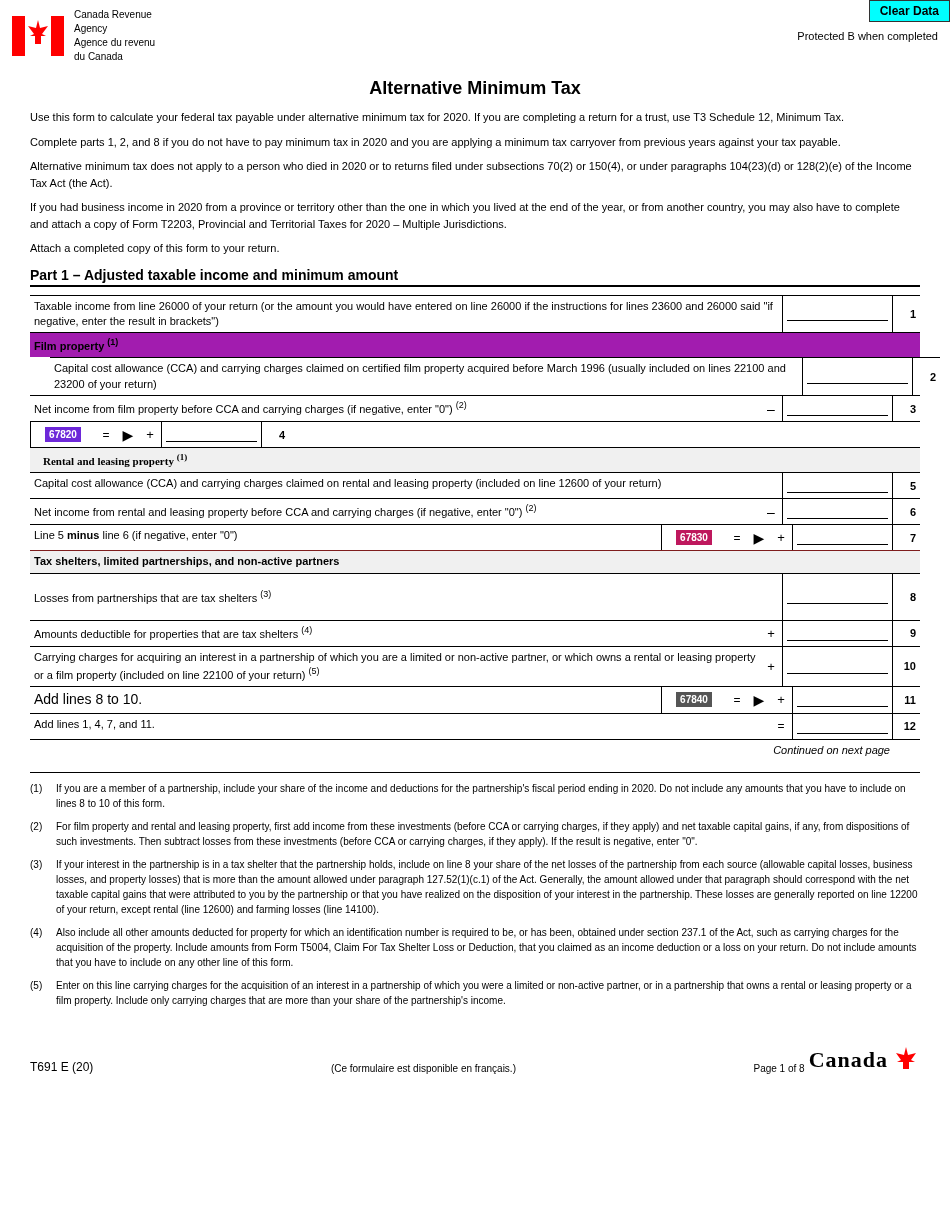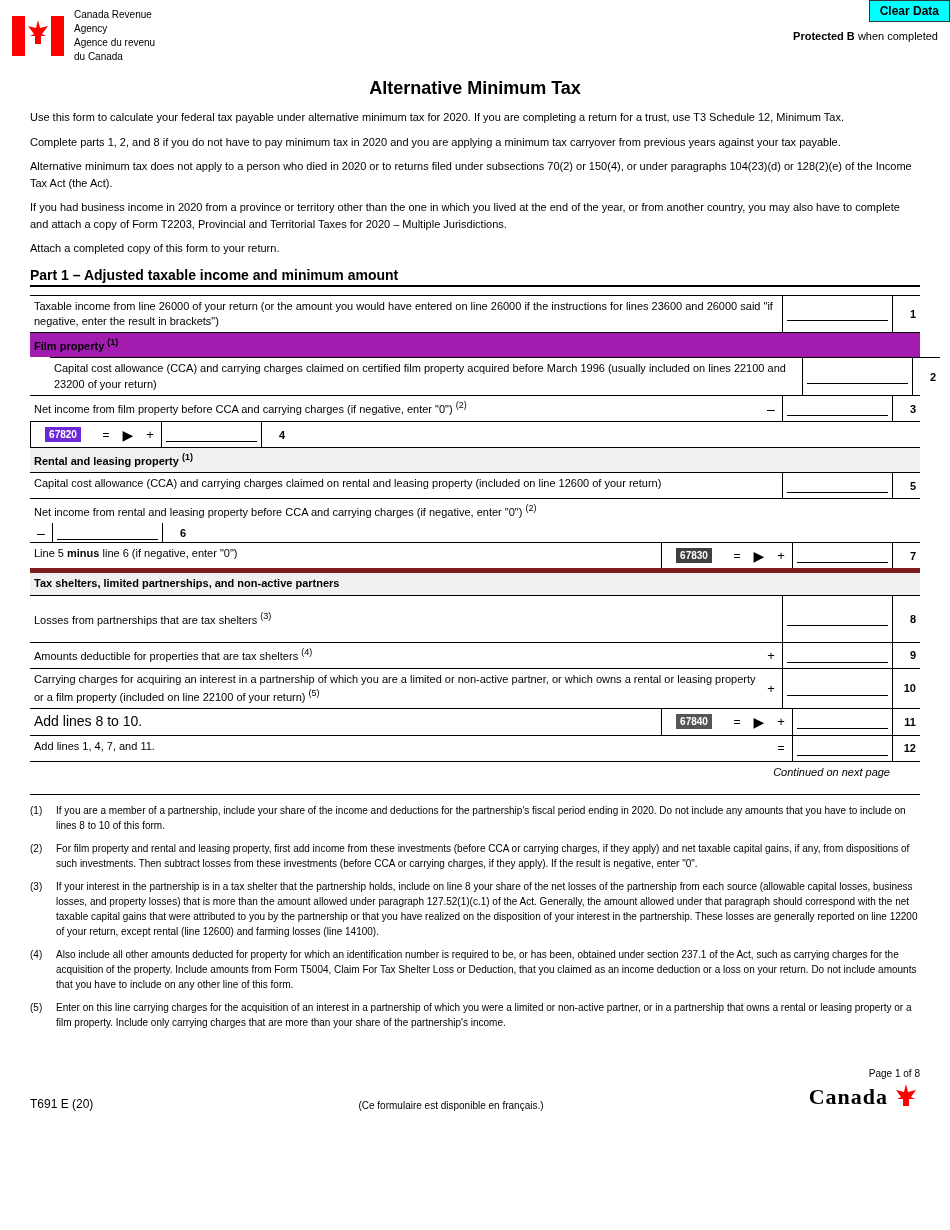--- a/index.html
+++ b/index.html
@@ -42,21 +42,21 @@
     }
     .agency-text {
       font-size: 10px;
       line-height: 1.4;
     }
     .header-right {
       font-size: 11px;
       text-align: right;
     }
     .protected-b {
-      font-weight: bold;
+      font-weight: normal;
       margin-left: 48px;
     }
 
     
     .content {
       padding: 4px 30px 10px 30px;
     }
 
     .form-title {
       text-align: center;
@@ -262,67 +262,67 @@
         <div style="width:22px;display:flex;align-items:center;justify-content:center;font-size:14px;">▶</div>
         <div style="width:22px;display:flex;align-items:center;justify-content:center;font-size:13px;">+</div>
         <div style="width:100px;border-left:1px solid #000;padding:2px 4px;display:flex;align-items:center;">
           <input class="input-field" type="text" style="">
         </div>
         <div style="width:28px;border-left:1px solid #000;display:flex;align-items:center;justify-content:flex-end;padding-right:4px;font-weight:bold;font-size:11px;">4</div>
       </div>
     </div>
 
     <div class="row-outer" style="background:#f0f0f0;border-top:1px solid #000;min-height:22px;">
-      <div class="row-desc bold-section-label" style="font-weight:bold;padding:3px 4px;font-size:11px;">
+      <div class="row-desc bold-section-label" style="font-weight:bold;padding:3px 13px;font-size:11px;font-family:Liberation Serif, serif;">
         Rental and leasing property <span class="superscript">(1)</span>
       </div>
     </div>
 
     <div class="row-outer" style="border-top:1px solid #000;">
       <div class="row-desc" style="flex:1;padding:3px 4px;font-size:11px;line-height:1.4;">Capital cost allowance (CCA) and carrying charges claimed on rental and leasing property (included on line 12600 of your return)</div>
       <div style="display:flex;align-items:stretch;">
         <div style="width:110px;border-left:1px solid #000;padding:2px 4px;display:flex;align-items:center;">
           <input class="input-field" type="text" style="">
         </div>
         <div style="width:28px;border-left:1px solid #000;display:flex;align-items:center;justify-content:flex-end;padding-right:4px;font-weight:bold;font-size:11px;">5</div>
       </div>
     </div>
 
-    <div class="row-outer" style="border-top:1px solid #000;flex-direction:column;">
+    <div class="row-outer" style="border-top:1px solid #000;">
       <div class="row-desc" style="flex:1;padding:3px 4px;font-size:11px;line-height:1.4;">
         Net income from rental and leasing property before CCA and carrying charges (if negative, enter "0") <span class="superscript">(2)</span>
       </div>
       <div style="display:flex;align-items:stretch;">
         <div style="width:22px;display:flex;align-items:center;justify-content:center;font-size:14px;">–</div>
         <div style="width:110px;border-left:1px solid #000;padding:2px 4px;display:flex;align-items:center;">
           <input class="input-field" type="text" style="">
         </div>
         <div style="width:28px;border-left:1px solid #000;display:flex;align-items:center;justify-content:flex-end;padding-right:4px;font-weight:bold;font-size:11px;">6</div>
       </div>
     </div>
 
     <div class="row-outer" style="border-top:1px solid #000;">
       <div class="row-desc" style="flex:1;padding:3px 4px;font-size:11px;line-height:1.4;">
         Line 5 <strong>minus</strong> line 6 (if negative, enter "0")
       </div>
       <div style="display:flex;align-items:stretch;">
         <div style="width:65px;border-left:1px solid #000;display:flex;align-items:center;justify-content:center;padding:2px;">
-          <span style="background:#404040;color:#fff;padding:2px 4px;font-size:10px;font-weight:bold;">67830</span>
+          <span style="background:#be185d;color:#fff;padding:2px 4px;font-size:10px;font-weight:bold;">67830</span>
         </div>
         <div style="width:22px;display:flex;align-items:center;justify-content:center;font-size:12px;">=</div>
         <div style="width:22px;display:flex;align-items:center;justify-content:center;font-size:14px;">▶</div>
         <div style="width:22px;display:flex;align-items:center;justify-content:center;font-size:13px;">+</div>
         <div style="width:100px;border-left:1px solid #000;padding:2px 4px;display:flex;align-items:center;">
           <input class="input-field" type="text" style="">
         </div>
         <div style="width:28px;border-left:1px solid #000;display:flex;align-items:center;justify-content:flex-end;padding-right:4px;font-weight:bold;font-size:11px;">7</div>
       </div>
     </div>
 
-    <div class="row-outer" style="background:#f0f0f0;border-top:5px solid #7f1d1d;min-height:22px;align-items:center;">
+    <div class="row-outer" style="background:#f0f0f0;border-top:1px solid #7f1d1d;min-height:22px;align-items:center;">
       <div class="row-desc bold-section-label" style="font-weight:bold;padding:3px 4px;font-size:11px;">Tax shelters, limited partnerships, and non-active partners</div>
     </div>
 
     <div class="row-outer" style="border-top:1px solid #000;">
       <div class="row-desc" style="flex:1;padding:14px 4px;font-size:11px;line-height:1.4;">
         Losses from partnerships that are tax shelters <span class="superscript">(3)</span>
       </div>
       <div style="display:flex;align-items:stretch;">
         <div style="width:110px;border-left:1px solid #000;padding:2px 4px;display:flex;align-items:center;">
           <input class="input-field" type="text" style="">
@@ -411,21 +411,21 @@
     </div>
   </div>
 
 </div>
 
 <div class="page-footer">
   <div style="display:flex;flex-direction:column;gap:4px;">
     <span class="footer-form-id">T691 E (20)</span>
   </div>
   <div class="footer-bilingual">(Ce formulaire est disponible en français.)</div>
-  <div style="display:flex;flex-direction:column;align-items:flex-end;gap:4px;">
+  <div style="display:flex;flex-direction:row;align-items:flex-end;gap:4px;">
     <span class="footer-page">Page 1 of 8</span>
 
     <div style="display:flex;align-items:center;gap:4px;">
       <span style="font-size:22px;font-weight:bold;font-family:Georgia,serif;letter-spacing:1px;">Canada</span>
 
       <svg width="28" height="28" viewBox="0 0 28 28">
         <polygon points="14,1 16,9 24,7 19,14 23,16 14,16 5,16 9,14 4,7 12,9" fill="#FF0000"></polygon>
         <rect x="11" y="16" width="6" height="7" fill="#FF0000"></rect>
       </svg>
     </div>

